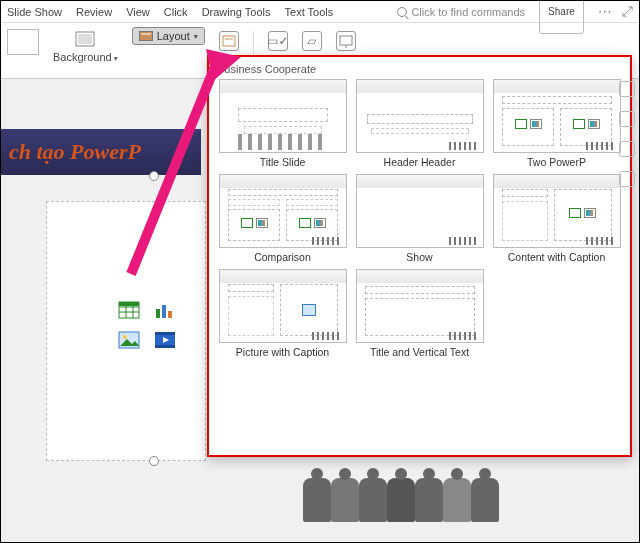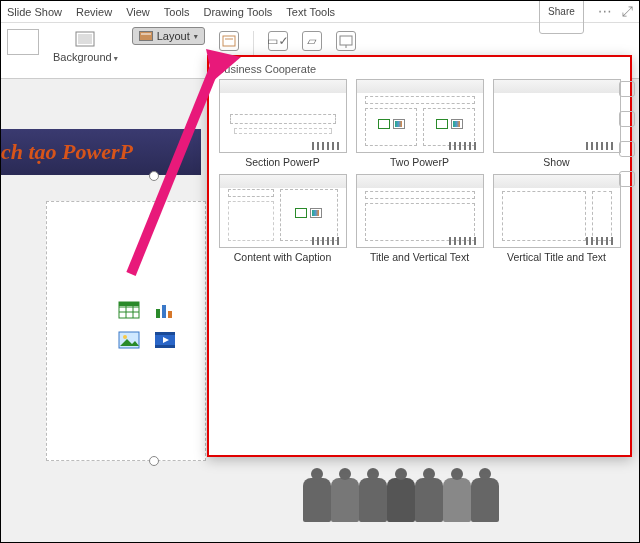--- a/index.html
+++ b/index.html
@@ -55,44 +55,48 @@
 .tp-tvt .dash-c { position: absolute; border: 1px dashed #bbb; left: 8px; right: 8px; top: 28px; bottom: 6px; }
 .tp-vtt .dash-c { position: absolute; border: 1px dashed #bbb; left: 8px; width: 84px; top: 16px; bottom: 6px; }
 .tp-vtt .dash-t { position: absolute; border: 1px dashed #bbb; right: 8px; width: 20px; top: 16px; bottom: 6px; }
 .mini-icons { position: absolute; display: flex; gap: 3px; }
 .mi { width: 12px; height: 10px; border: 1px solid #888; background: #fff; font-size: 7px; display:flex;align-items:center;justify-content:center;}
 .mi.green { border-color:#2a8a2a; }
 .mi.bars::before { content:""; width:7px; height:6px; background: linear-gradient(90deg,#2a8,#59c,#d84); }
 .mi.blue { border-color:#2a66c8; background:#cfe0ff; }
 .arrow { position: absolute; left: 120px; top: 48px; width: 120px; height: 230px; z-index: 30; pointer-events: none; }
 .canvas-bg { position: absolute; left: 0; top: 78px; right: 0; bottom: 0; background: #f0f0f0; z-index: 1; }
-.slide-title { position: absolute; left: 0; top: 128px; width: 200px; height: 46px; background: linear-gradient(#3a3a70,#2a2a55); color: #d7541a; font-size: 22px; font-style: italic; font-weight: 600; display:flex; align-items:center; padding-left:0; z-index:5; white-space: nowrap; overflow: hidden; font-family: Georgia, serif;}
+.slide-title { position: absolute; left: 0; top: 128px; width: 200px; height: 46px; background: linear-gradient(#3a3a70,#2a2a55); color: #d7541a; font-size: 22px; font-style: italic; font-weight: 600; display:flex; align-items:center; padding-left:8px; z-index:5; white-space: nowrap; overflow: hidden; font-family: Georgia, serif;}
 .slide-handle { position:absolute; left:148px; top:170px; width:10px;height:10px;border:1px solid #888;border-radius:50%;background:#fff; z-index:6;}
 .slide-box { position:absolute; left:45px; top:200px; width:160px; height:260px; border:1px dashed #bbb; background:#fff; z-index:4;}
 .slide-handle2 { position:absolute; left:148px; top:455px; width:10px;height:10px;border:1px solid #888;border-radius:50%;background:#fff; z-index:6;}
 .content-icons { position:absolute; left:115px; top:298px; z-index:6; display:grid; grid-template-columns: 28px 28px; gap:8px; }
 .cicon { width:26px; height:22px; display:flex; align-items:center; justify-content:center; }
 .people-strip { position:absolute; left:210px; bottom:20px; width:380px; height:50px; z-index:3; display:flex; align-items:flex-end; justify-content:center; gap:-4px; }
 .person { width:28px; height:44px; background:#666; border-radius:8px 8px 2px 2px; position:relative; }
 .person::before { content:""; position:absolute; top:-10px; left:8px; width:12px;height:12px;border-radius:50%;background:#666; }
 .sidepanel { position:absolute; right:3px; top:80px; width:18px; display:flex; flex-direction:column; gap:14px; align-items:center; z-index:25; color:#888;}
 .sp-ic { width:16px;height:16px;border:1px solid #bbb;border-radius:3px;}
 .mini-people { position:absolute; right:4px; bottom:2px; width:30px; height:8px; background: repeating-linear-gradient(90deg,#777 0 2px, transparent 2px 5px);}
 </style>
 </head>
 <body>
 
 <div class="menubar">
   <span>Slide Show</span>
   <span>Review</span>
   <span>View</span>
-  <span>Tools</span>
+  <span>Click</span>
   <span>Drawing Tools</span>
   <span>Text Tools</span>
   <span class="spacer"></span>
+  <span class="search">
+    <span class="mag"></span>
+    <span>Click to find commands</span>
+  </span>
   <span class="share-btn">Share</span>
   <span class="win-icons">
     <span>⋯</span>
     <span>⤢</span>
   </span>
 </div>
 
 <div class="ribbon">
   <div class="thumb"></div>
   <div class="tool">
@@ -184,45 +188,74 @@
   <div class="sp-ic"></div>
   <div class="sp-ic"></div>
   <div class="sp-ic"></div>
   <div class="sp-ic"></div>
 </div>
 
 <div class="popup">
   <div class="popup-title">Business Cooperate</div>
   <div class="grid">
     <div class="cell">
+      <div class="thumbprev tp-title">
+          <div class="dash-big"></div>
+          <div class="dash-sub"></div>
+          <div class="people"></div>
+        </div>
+      <div class="name">Title Slide</div>
+    </div>
+    <div class="cell">
       <div class="thumbprev tp-sh">
           <div class="dash-t"></div>
           <div class="dash-s"></div>
           <div class="mini-people"></div>
         </div>
-      <div class="name">Section PowerP</div>
+      <div class="name">Header Header</div>
     </div>
     <div class="cell">
       <div class="thumbprev tp-two">
           <div class="dash-t"></div>
           <div class="dash-l">
             <div class="mini-icons" style="left:12px;top:10px;">
               <span class="mi green"></span>
               <span class="mi bars"></span>
             </div>
           </div>
           <div class="dash-r">
             <div class="mini-icons" style="left:12px;top:10px;">
               <span class="mi green"></span>
               <span class="mi bars"></span>
             </div>
           </div>
           <div class="mini-people"></div>
         </div>
       <div class="name">Two PowerP</div>
+    </div>
+    <div class="cell">
+      <div class="thumbprev tp-cmp">
+          <div class="dash-t"></div>
+          <div class="dash-hl"></div>
+          <div class="dash-hr"></div>
+          <div class="dash-l">
+            <div class="mini-icons" style="left:12px;top:8px;">
+              <span class="mi green"></span>
+              <span class="mi bars"></span>
+            </div>
+          </div>
+          <div class="dash-r">
+            <div class="mini-icons" style="left:12px;top:8px;">
+              <span class="mi green"></span>
+              <span class="mi bars"></span>
+            </div>
+          </div>
+          <div class="mini-people"></div>
+        </div>
+      <div class="name">Comparison</div>
     </div>
     <div class="cell">
       <div class="thumbprev tp-blank">
           <div class="mini-people"></div>
         </div>
       <div class="name">Show</div>
     </div>
     <div class="cell">
       <div class="thumbprev tp-cwc">
           <div class="dash-t"></div>
@@ -231,34 +264,37 @@
             <div class="mini-icons" style="left:14px;top:18px;">
               <span class="mi green"></span>
               <span class="mi bars"></span>
             </div>
           </div>
           <div class="mini-people"></div>
         </div>
       <div class="name">Content with Caption</div>
     </div>
     <div class="cell">
+      <div class="thumbprev tp-pwc">
+          <div class="dash-t"></div>
+          <div class="dash-txt"></div>
+          <div class="dash-c">
+            <span class="mi" style="width:14px;height:12px;background:#cfe8ff;border-color:#3a78c8"></span>
+          </div>
+          <div class="mini-people"></div>
+        </div>
+      <div class="name">Picture with Caption</div>
+    </div>
+    <div class="cell">
       <div class="thumbprev tp-tvt">
           <div class="dash-t"></div>
           <div class="dash-c"></div>
           <div class="mini-people"></div>
         </div>
       <div class="name">Title and Vertical Text</div>
-    </div>
-    <div class="cell">
-      <div class="thumbprev tp-vtt">
-          <div class="dash-c"></div>
-          <div class="dash-t"></div>
-          <div class="mini-people"></div>
-        </div>
-      <div class="name">Vertical Title and Text</div>
     </div>
   </div>
 </div>
 
 <svg class="arrow" viewBox="0 0 120 230">
   <defs></defs>
   <line x1="10" y1="225" x2="95" y2="15" stroke="#e8197a" stroke-width="10"></line>
   <polygon points="85,0 120,8 92,32" fill="#e8197a"></polygon>
 </svg>
 

